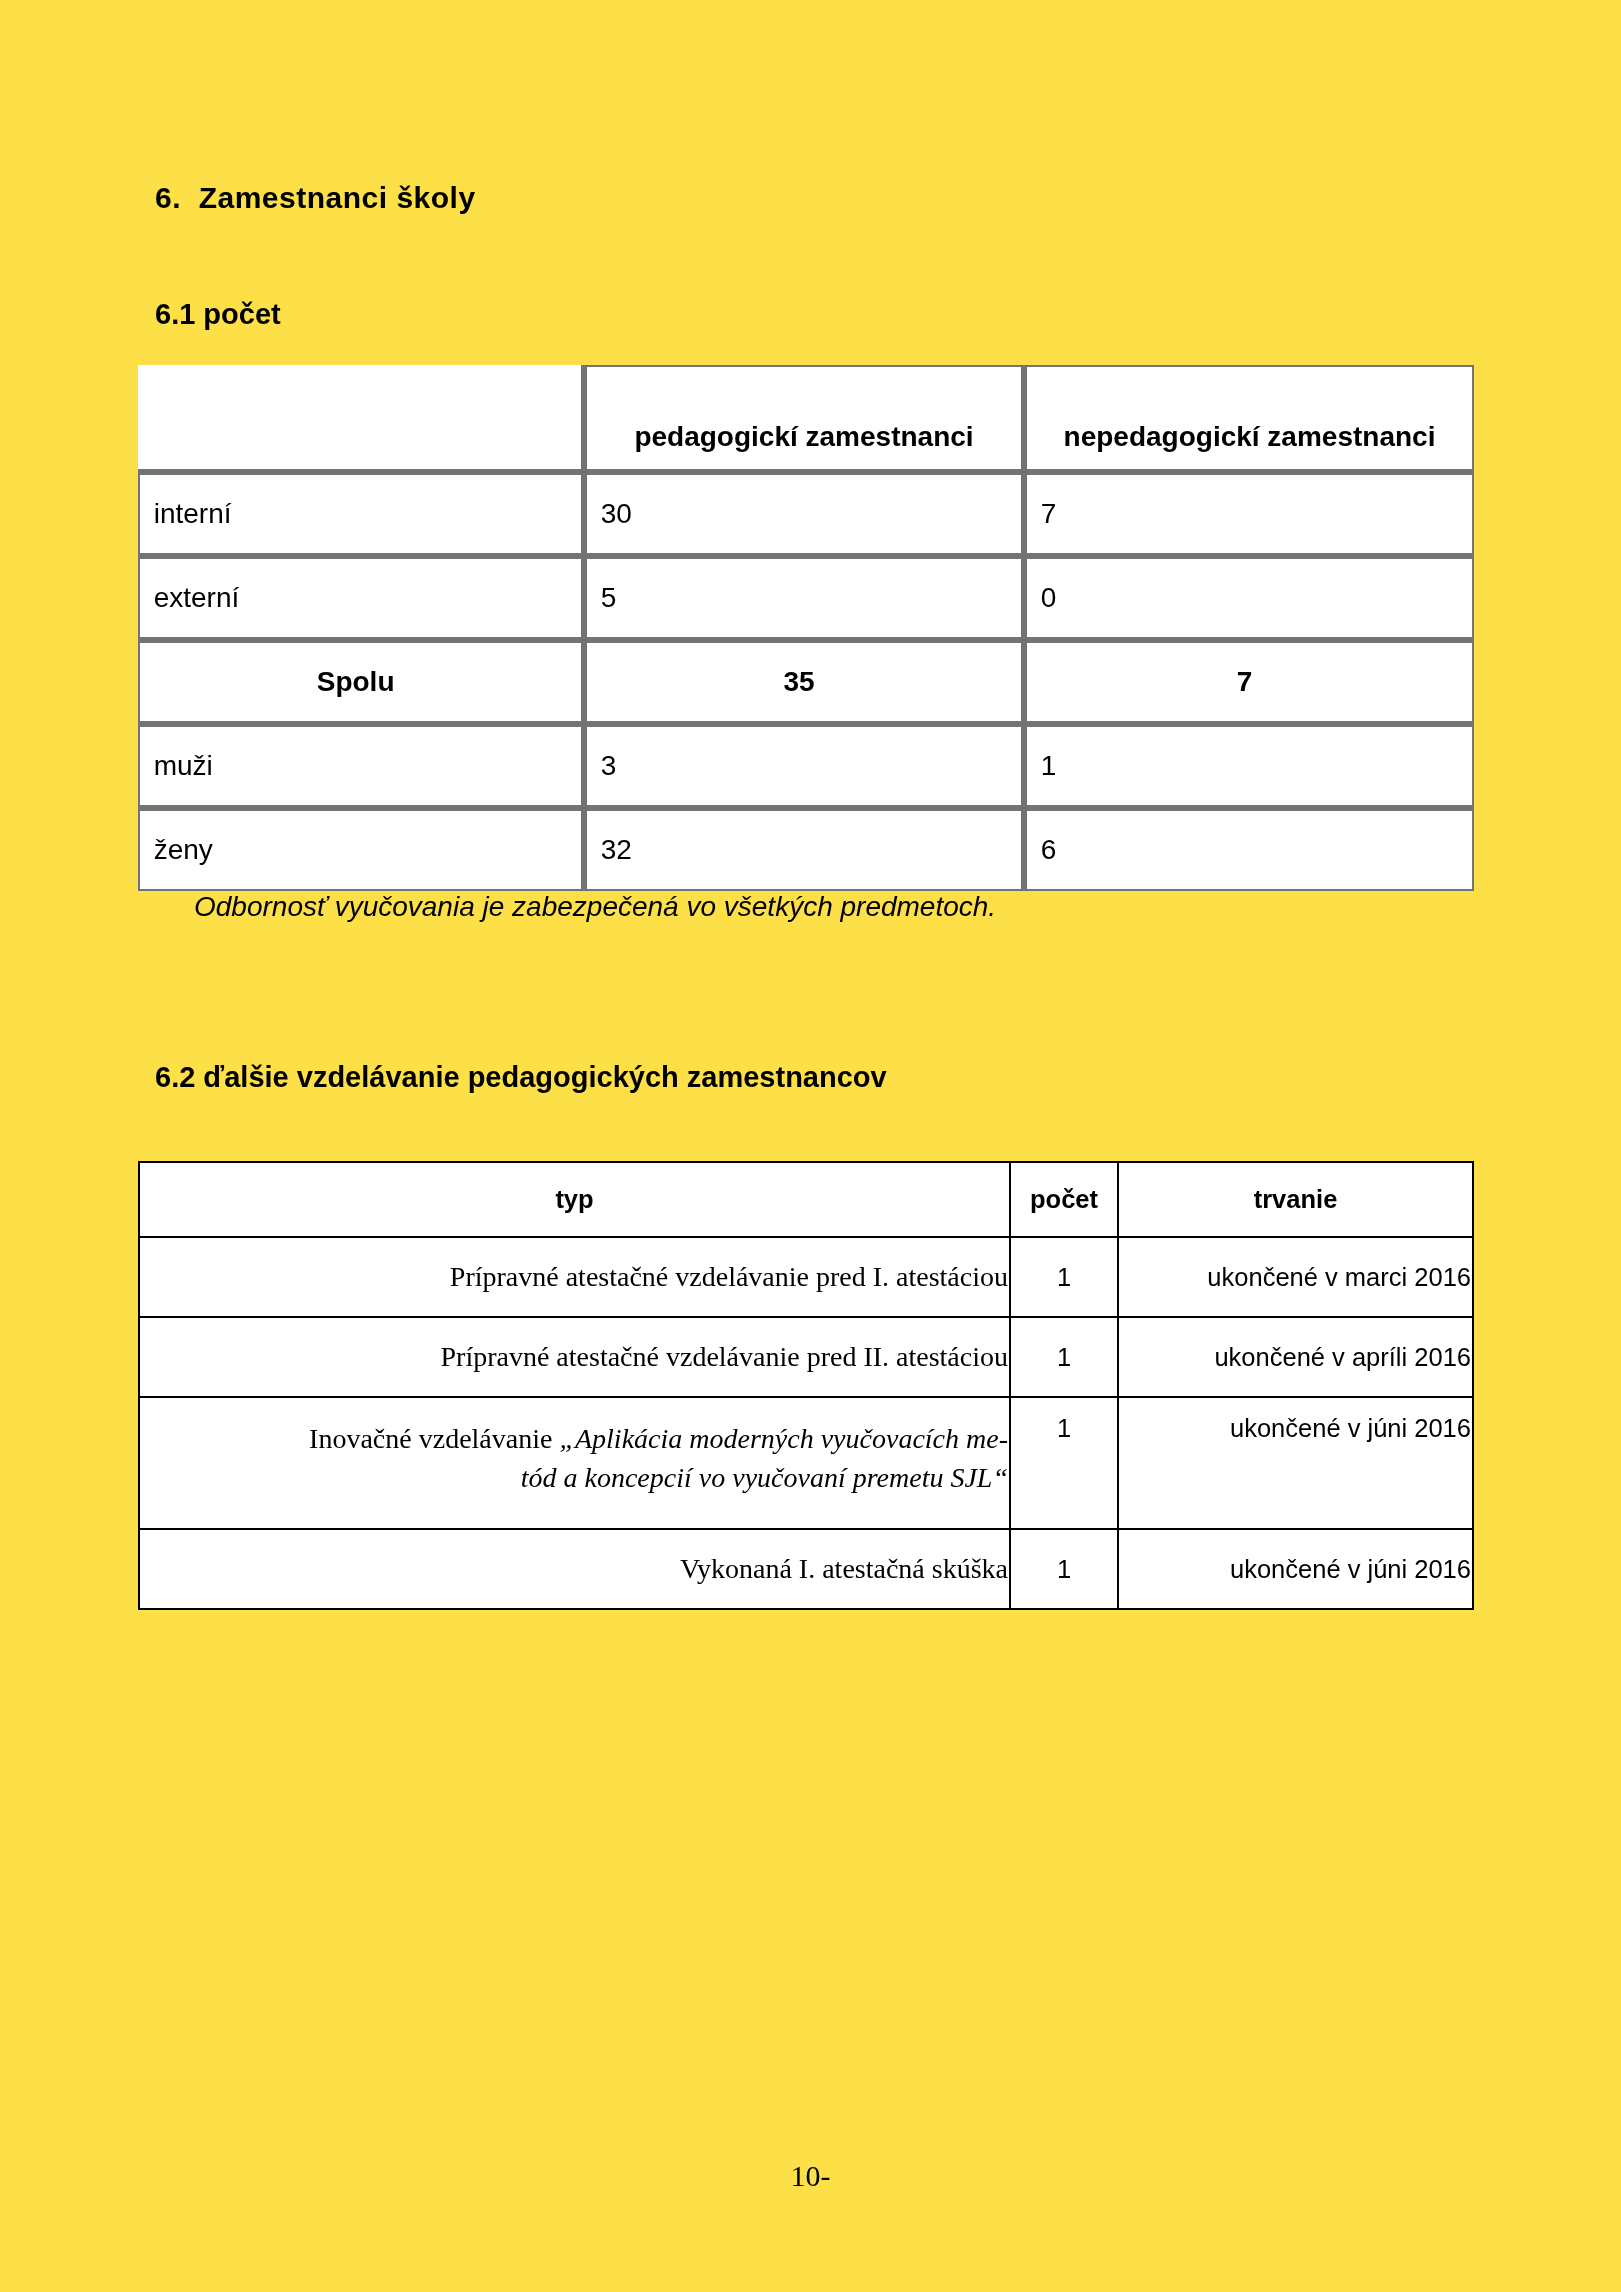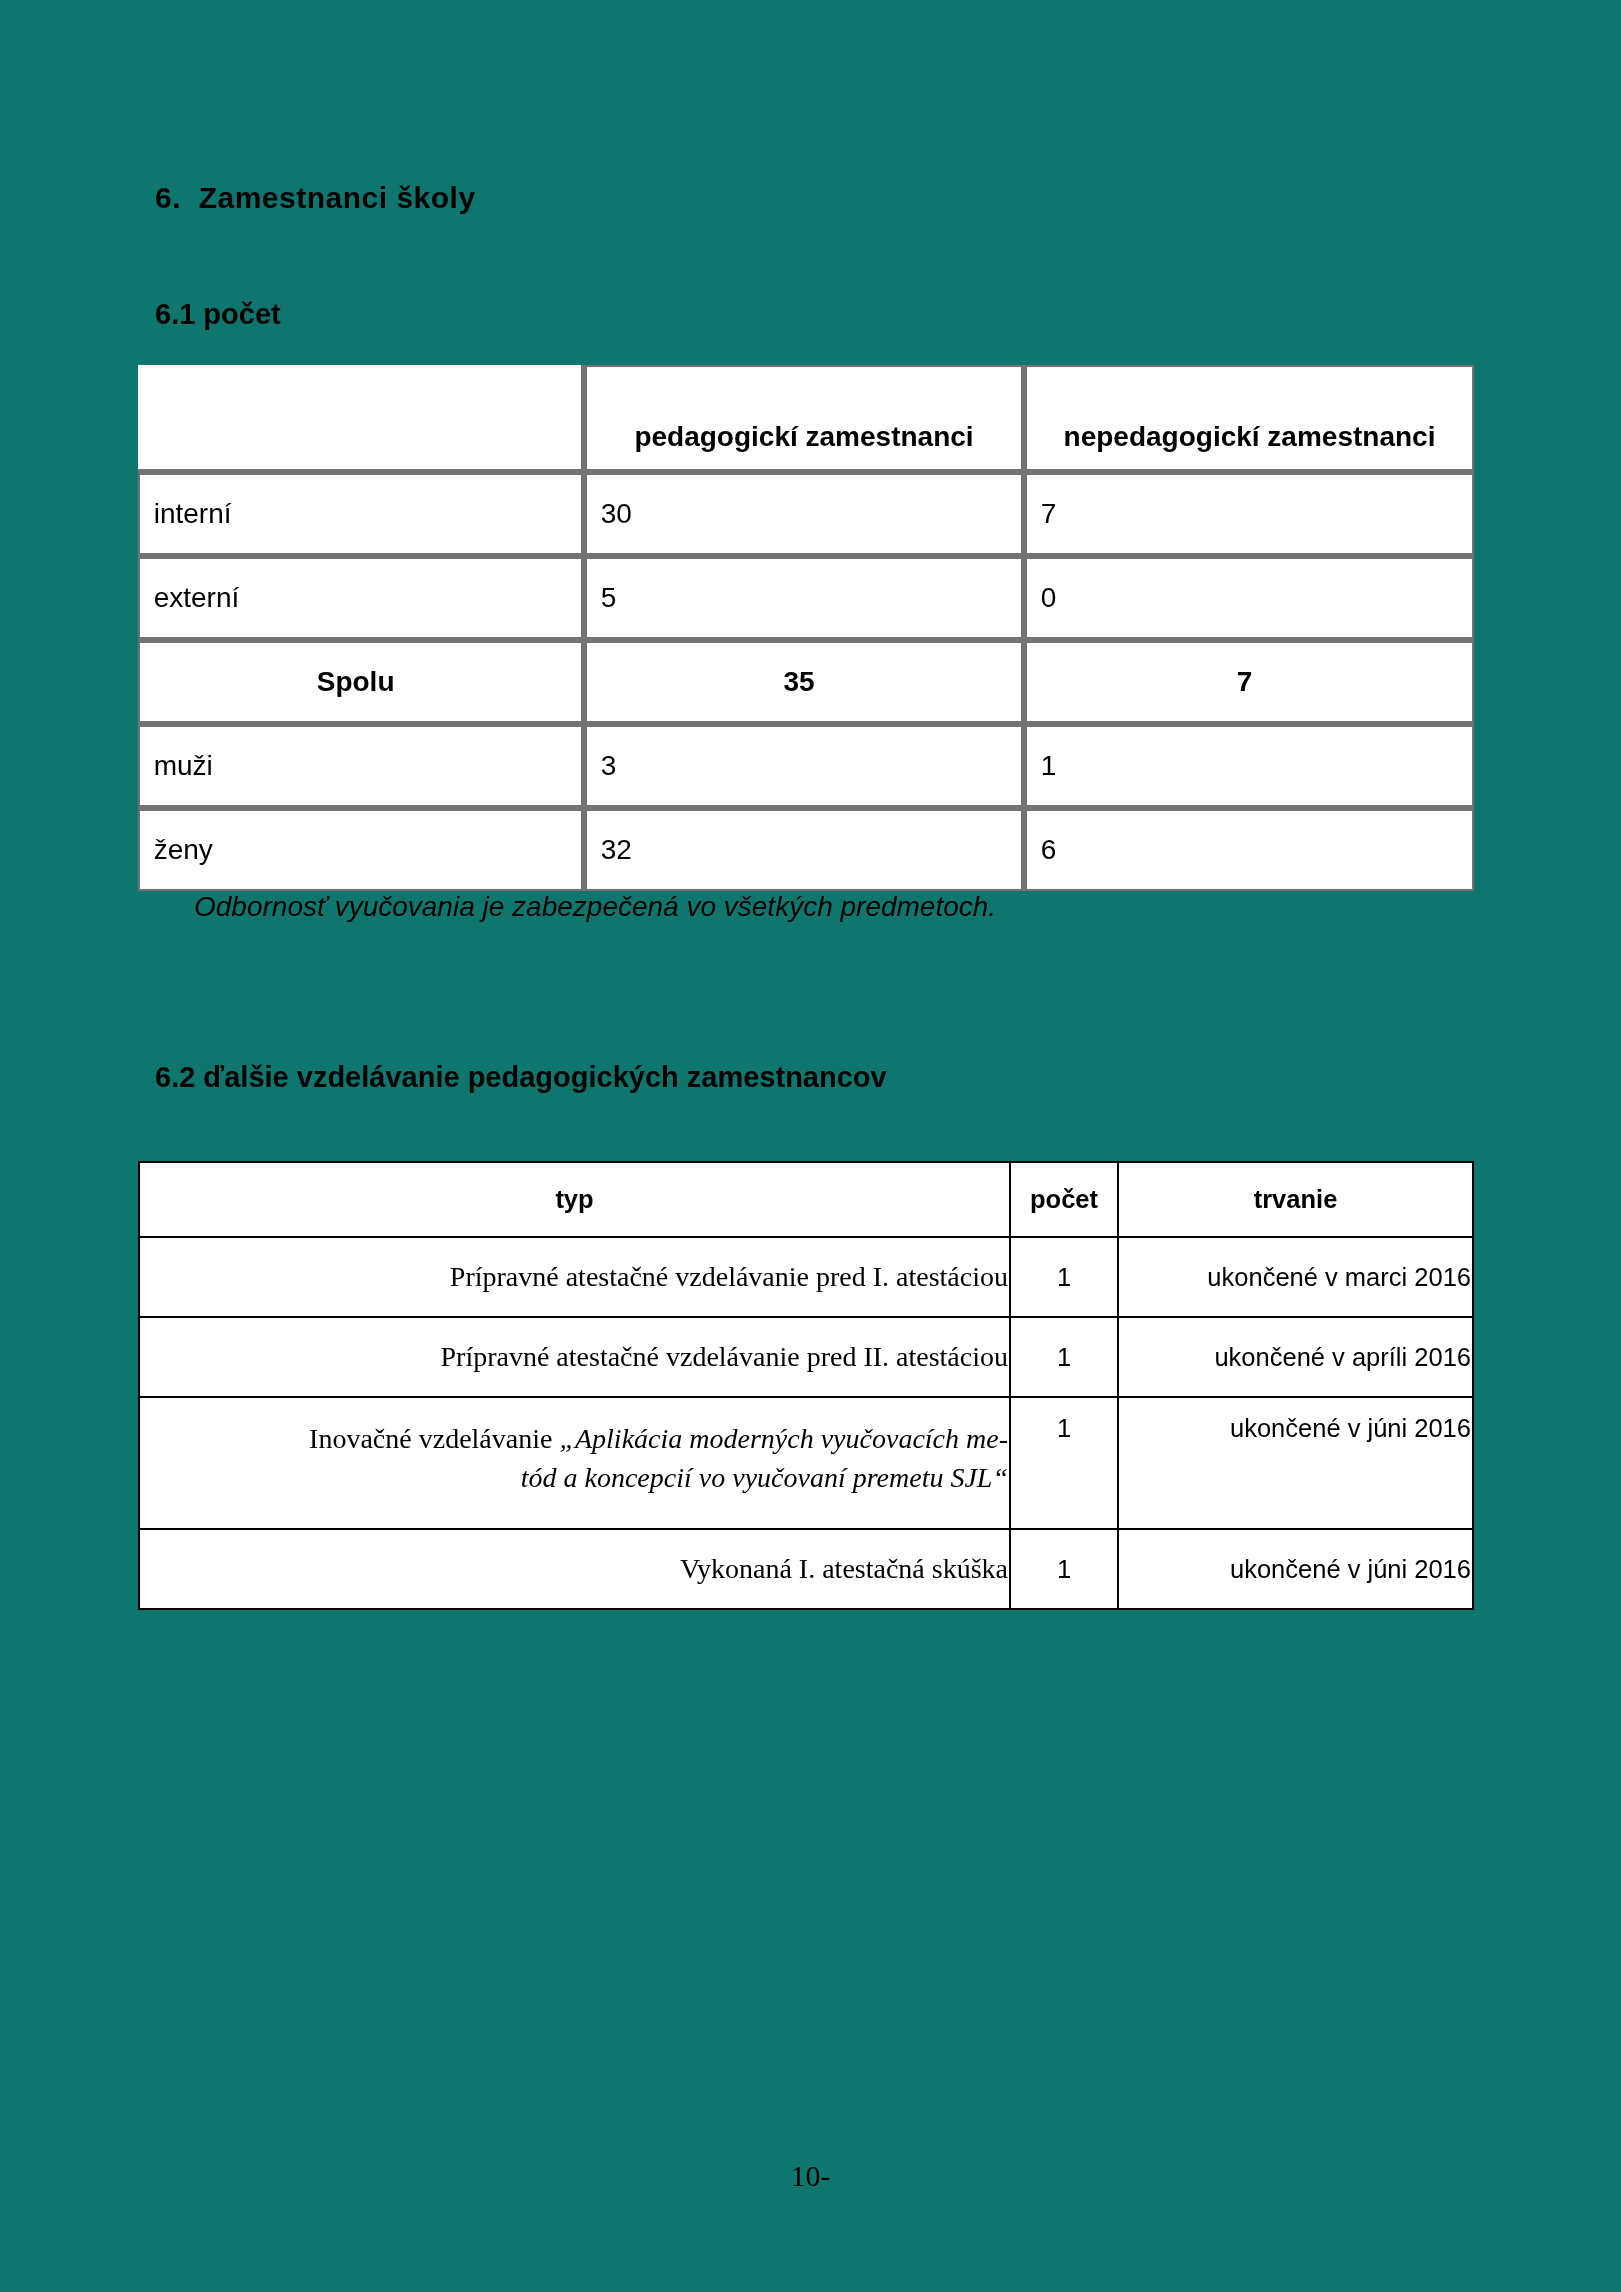--- a/index.html
+++ b/index.html
@@ -1,20 +1,20 @@
 <!DOCTYPE html>
 <html><head>
 <meta charset="utf-8">
 <style>
   html,body{margin:0;padding:0;background:#ffffff;}
   .page{
     position:relative;
     width:1621px;
     height:2293px;
-    background:#0f766e;
+    background:#fde047;
     color:#000000;
     font-family:"Liberation Sans", sans-serif;
     overflow:hidden;
   }
   .h{position:absolute;margin:0;font-weight:bold;white-space:pre-wrap;color:#000;}
   .heading1{left:155px;top:181px;font-size:30px;letter-spacing:0.5px;}
   .heading2{left:155px;top:298px;font-size:29px;}
   .heading3{left:155px;top:1061px;font-size:29px;}
 
   table{border-collapse:collapse;table-layout:fixed;position:absolute;background:#fff;}

